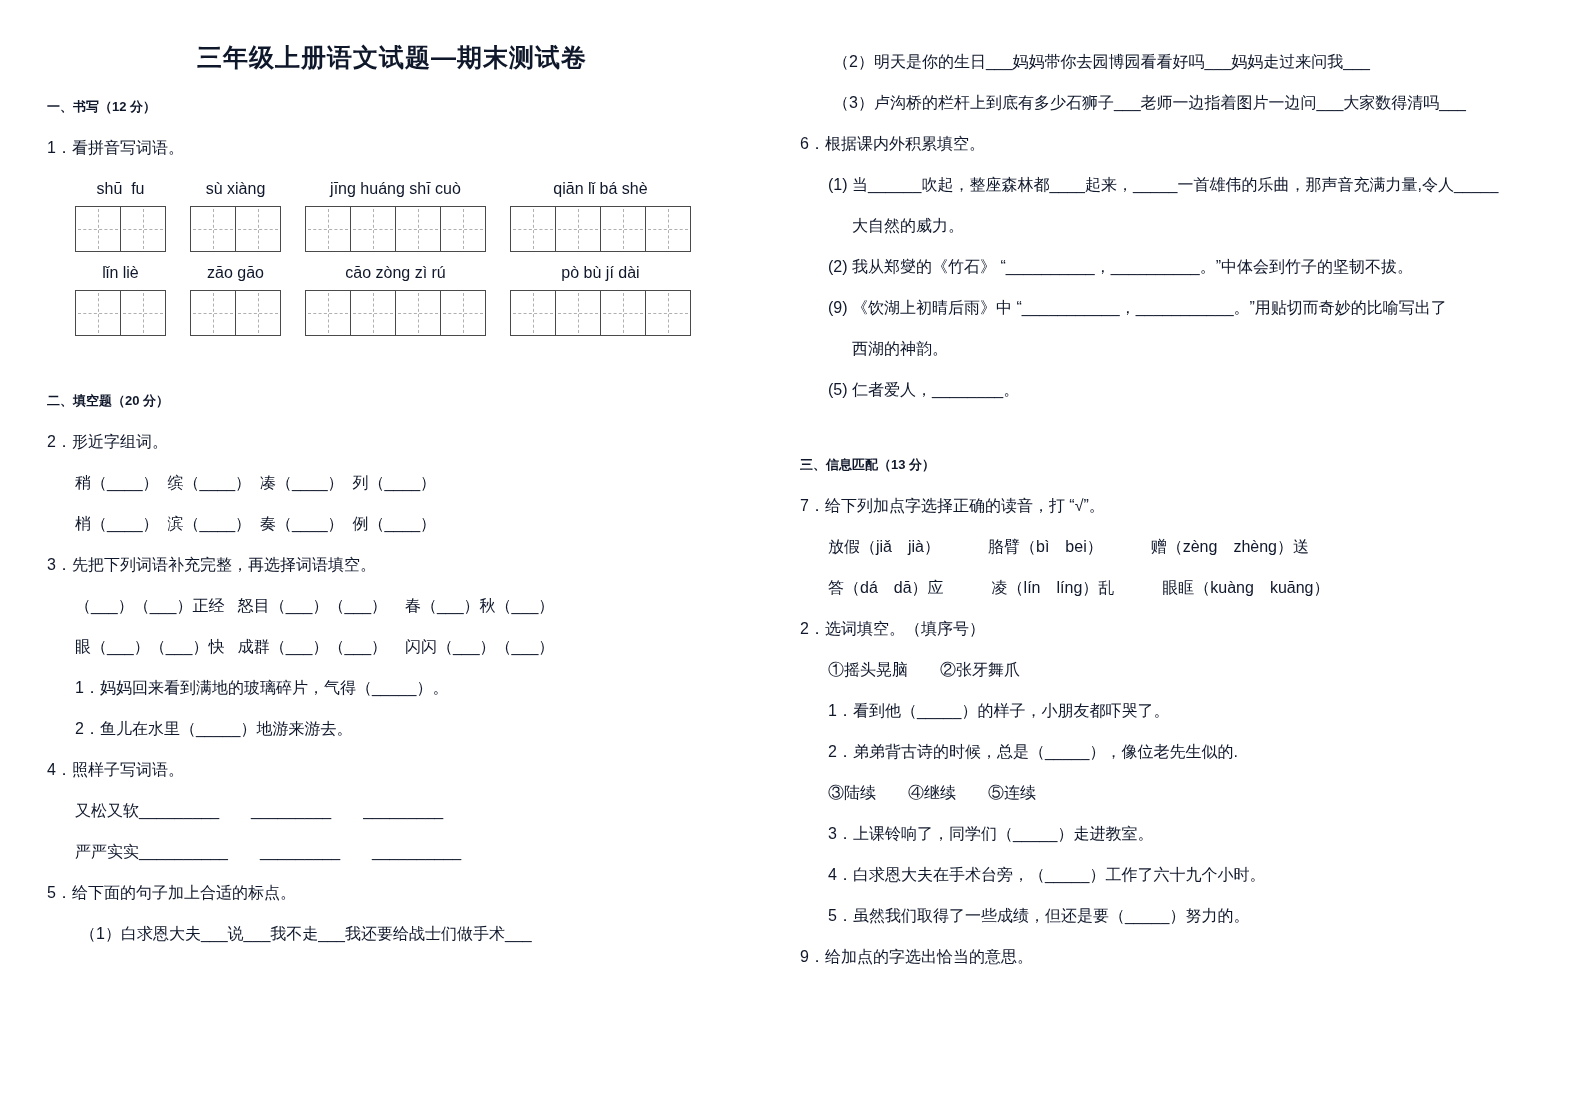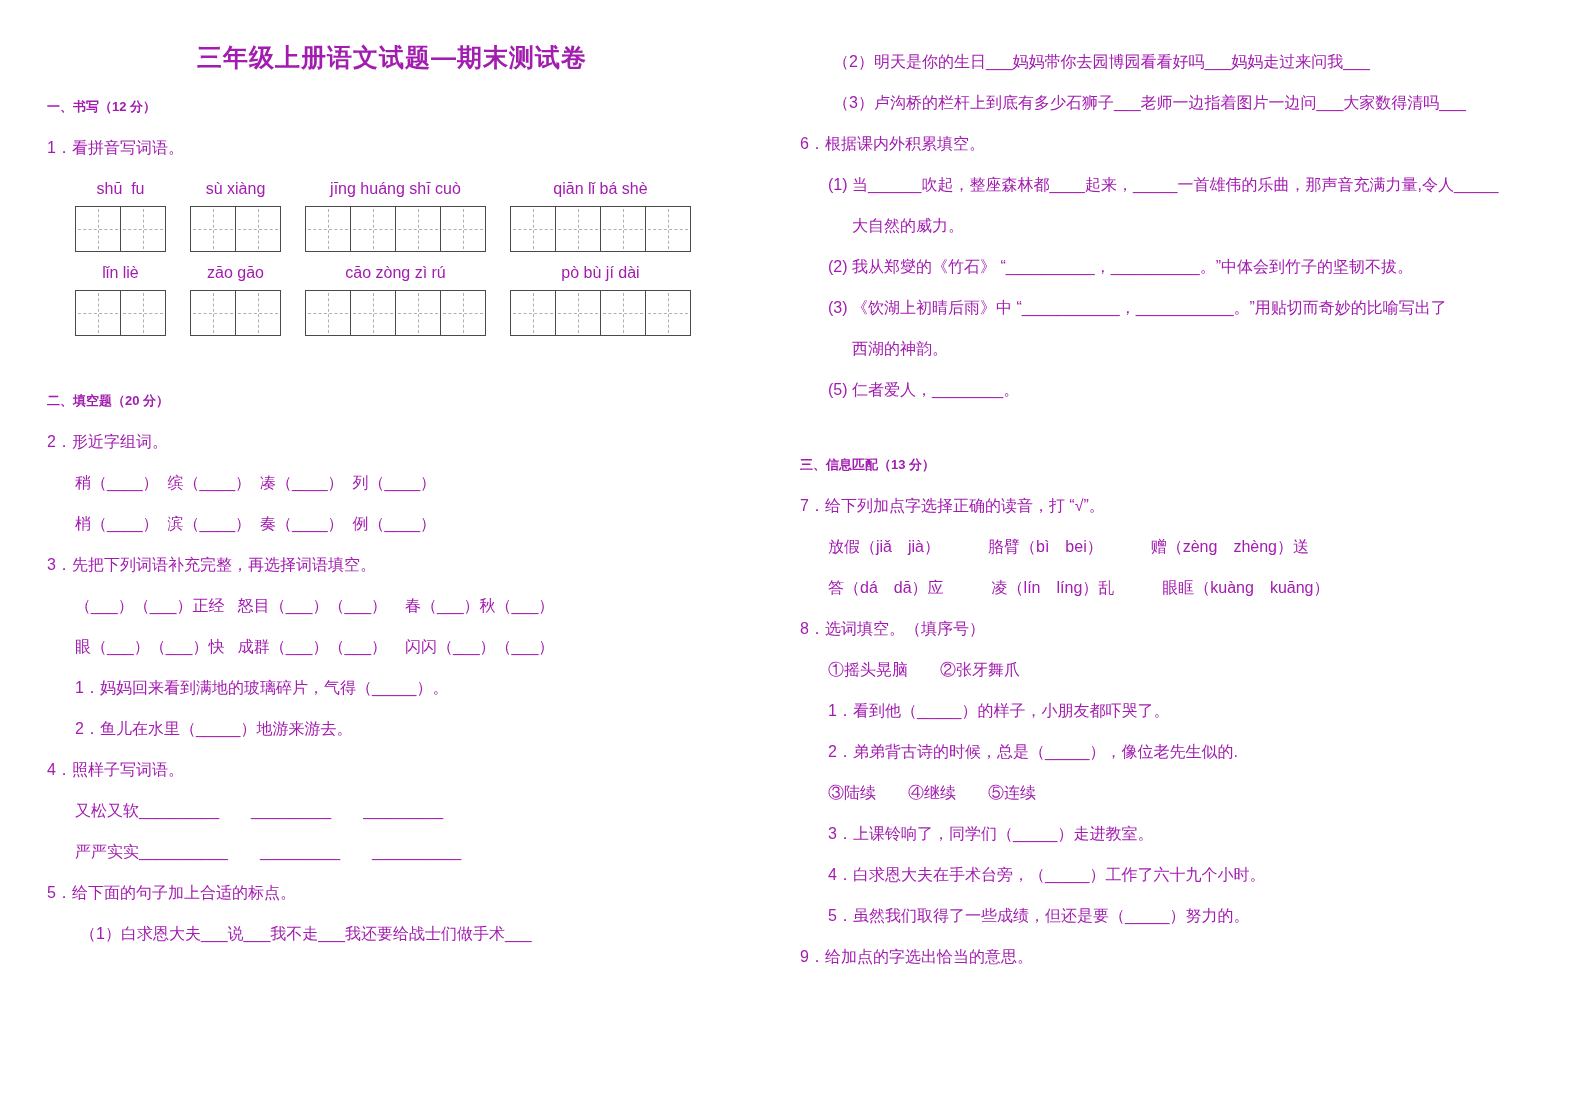--- a/index.html
+++ b/index.html
@@ -1,18 +1,18 @@
 <!DOCTYPE html>
 <html><head>
 <meta charset="utf-8">
 <style>
   * { margin:0; padding:0; box-sizing:border-box; }
   html,body { background:#ffffff; }
   body { font-family:"Liberation Sans", sans-serif; }
-  .page { position:relative; width:1583px; height:1118px; background:#fff; color:#a21caf; overflow:hidden; }
+  .page { position:relative; width:1583px; height:1118px; background:#fff; color:#0f172a; overflow:hidden; }
   .col { position:absolute; top:0; }
   .col-left  { left:47px;  top:38px; width:690px; }
   .col-right { left:800px; top:41px; width:760px; }
   .title { font-size:25px; font-weight:700; text-align:center; letter-spacing:1px; line-height:38px; margin-bottom:10px; }
   .line { font-size:16px; line-height:41px; white-space:pre; }
   .heading { font-weight:700; font-size:13px; }
   .mt-lg { margin-top:44px; }
   .mt-md { margin-top:34px; }
   .ind1 { padding-left:28px; }
   .ind2 { padding-left:52px; }
@@ -114,29 +114,29 @@
     <div class="line ind3">（1）白求恩大夫___说___我不走___我还要给战士们做手术___</div>
   </div>
 
   <div class="col col-right">
     <div class="line ind3">（2）明天是你的生日___妈妈带你去园博园看看好吗___妈妈走过来问我___</div>
     <div class="line ind3">（3）卢沟桥的栏杆上到底有多少石狮子___老师一边指着图片一边问___大家数得清吗___</div>
     <div class="line">6．根据课内外积累填空。</div>
     <div class="line ind1">(1) 当______吹起，整座森林都____起来，_____一首雄伟的乐曲，那声音充满力量,令人_____</div>
     <div class="line ind2">大自然的威力。</div>
     <div class="line ind1">(2) 我从郑燮的《竹石》 “__________，__________。”中体会到竹子的坚韧不拔。</div>
-    <div class="line ind1">(3) 《饮湖上初晴后雨》中 “___________，___________。”用贴切而奇妙的比喻写出了</div>
+    <div class="line ind1">(9) 《饮湖上初晴后雨》中 “___________，___________。”用贴切而奇妙的比喻写出了</div>
     <div class="line ind2">西湖的神韵。</div>
     <div class="line ind1">(5) 仁者爱人，________。</div>
 
     <div class="line heading mt-md">三、信息匹配（13 分）</div>
     <div class="line">7．给下列加点字选择正确的读音，打 “√”。</div>
     <div class="line ind1">放假（jiǎ　jià）　　　胳臂（bì　bei）　　　赠（zèng　zhèng）送</div>
     <div class="line ind1">答（dá　dā）应　　　凌（lín　líng）乱　　　眼眶（kuàng　kuāng）</div>
-    <div class="line">8．选词填空。（填序号）</div>
+    <div class="line">2．选词填空。（填序号）</div>
     <div class="line ind1">①摇头晃脑　　②张牙舞爪</div>
     <div class="line ind1">1．看到他（_____）的样子，小朋友都吓哭了。</div>
     <div class="line ind1">2．弟弟背古诗的时候，总是（_____），像位老先生似的.</div>
     <div class="line ind1">③陆续　　④继续　　⑤连续</div>
     <div class="line ind1">3．上课铃响了，同学们（_____）走进教室。</div>
     <div class="line ind1">4．白求恩大夫在手术台旁，（_____）工作了六十九个小时。</div>
     <div class="line ind1">5．虽然我们取得了一些成绩，但还是要（_____）努力的。</div>
     <div class="line">9．给加点的字选出恰当的意思。</div>
   </div>
 

